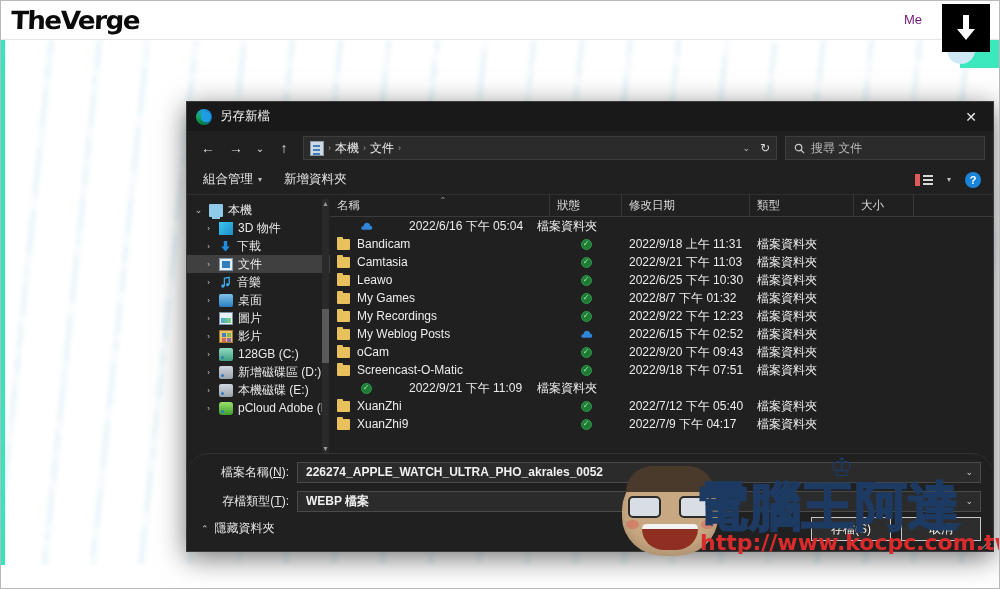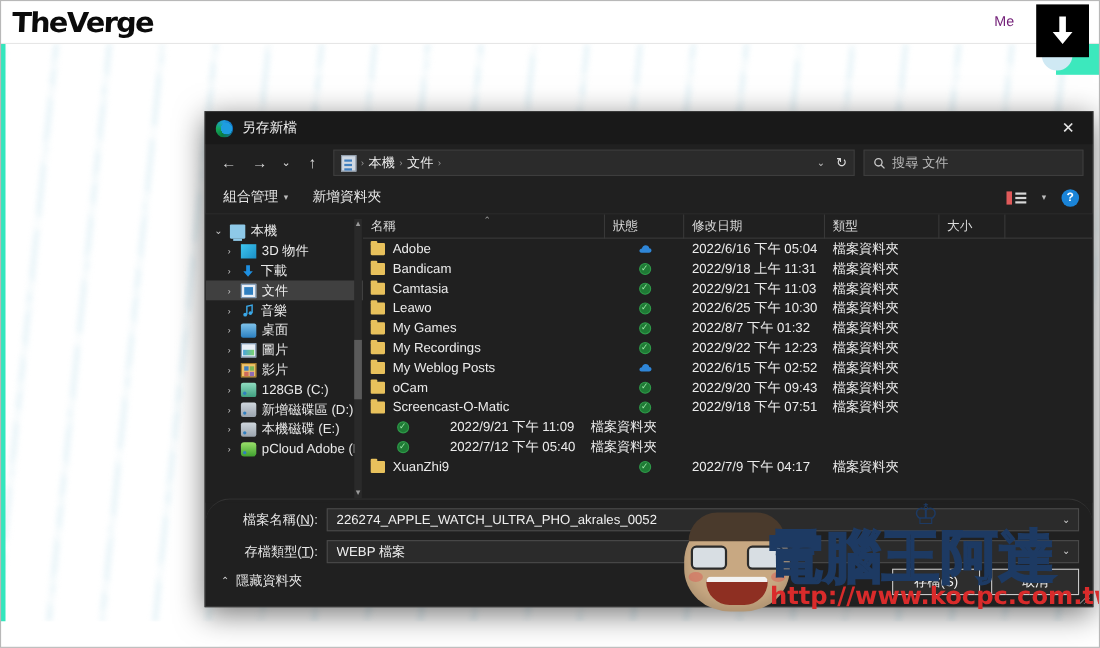--- a/index.html
+++ b/index.html
@@ -286,21 +286,21 @@
     width: 110px; text-align: right; padding-right: 8px;
     font-size: 12px; color: #e6e6e6;
   }
   .field-label u { text-decoration: underline; }
   .combo {
     flex: 1; margin-right: 12px; height: 21px;
     background: #2b2b2b; border: 1px solid #4a4a4a;
     display: flex; align-items: center; padding: 0 8px;
     font-size: 12px; color: #f0f0f0; position: relative;
   }
-  .combo .cv { white-space: nowrap; overflow: hidden; }
+  .combo .cv { white-space: nowrap; overflow: hidden; font-weight: bold; }
   .combo .chev { position: absolute; right: 7px; font-size: 9px; color: #cfcfcf; }
 
   .btn-row {
     position: absolute; bottom: 10px; left: 0; right: 0; height: 24px;
   }
   .hide-folders {
     position: absolute; left: 14px; top: 3px;
     font-size: 12px; color: #e4e4e4; display: flex; align-items: center; gap: 6px;
   }
   .hide-folders .cv { font-size: 9px; color: #cfcfcf; }
@@ -535,24 +535,20 @@
             <span class="ch-sort">⌃</span>
           </div>
           <div class="ch c-state">狀態</div>
           <div class="ch c-date">修改日期</div>
           <div class="ch c-type">類型</div>
           <div class="ch c-size">大小</div>
           <div class="ch c-tail"></div>
         </div>
         <div id="rows-host">
             <div class="frow">
-              <div class="fname">
-                <span class="folder-ico"></span>
-                <span>Adobe</span>
-              </div>
               <div class="fstate">
                 <svg width="13" height="10" viewBox="0 0 14 10">
                   <path d="M3.4 9h7.4c1.6 0 2.4-1 2.4-2.2 0-1.2-.9-2.1-2.1-2.1-.3-1.9-1.8-3.1-3.6-3.1-1.9 0-3.4 1.4-3.6 3.3C2.5 5 1.4 5.9 1.4 7.1 1.4 8.2 2.2 9 3.4 9z" fill="#2f86d8"></path>
                 </svg>
               </div>
               <div class="fdate">2022/6/16 下午 05:04</div>
               <div class="ftype">檔案資料夾</div>
               <div class="fsize"></div>
             </div>
             <div class="frow">
@@ -655,20 +651,24 @@
             </div>
             <div class="frow">
               <div class="fstate">
                 <span class="st-ok">✓</span>
               </div>
               <div class="fdate">2022/9/21 下午 11:09</div>
               <div class="ftype">檔案資料夾</div>
               <div class="fsize"></div>
             </div>
             <div class="frow">
+              <div class="fname">
+                <span class="folder-ico"></span>
+                <span>XuanZhi</span>
+              </div>
               <div class="fstate">
                 <span class="st-ok">✓</span>
               </div>
               <div class="fdate">2022/7/12 下午 05:40</div>
               <div class="ftype">檔案資料夾</div>
               <div class="fsize"></div>
             </div>
             <div class="frow">
               <div class="fname">
                 <span class="folder-ico"></span>

